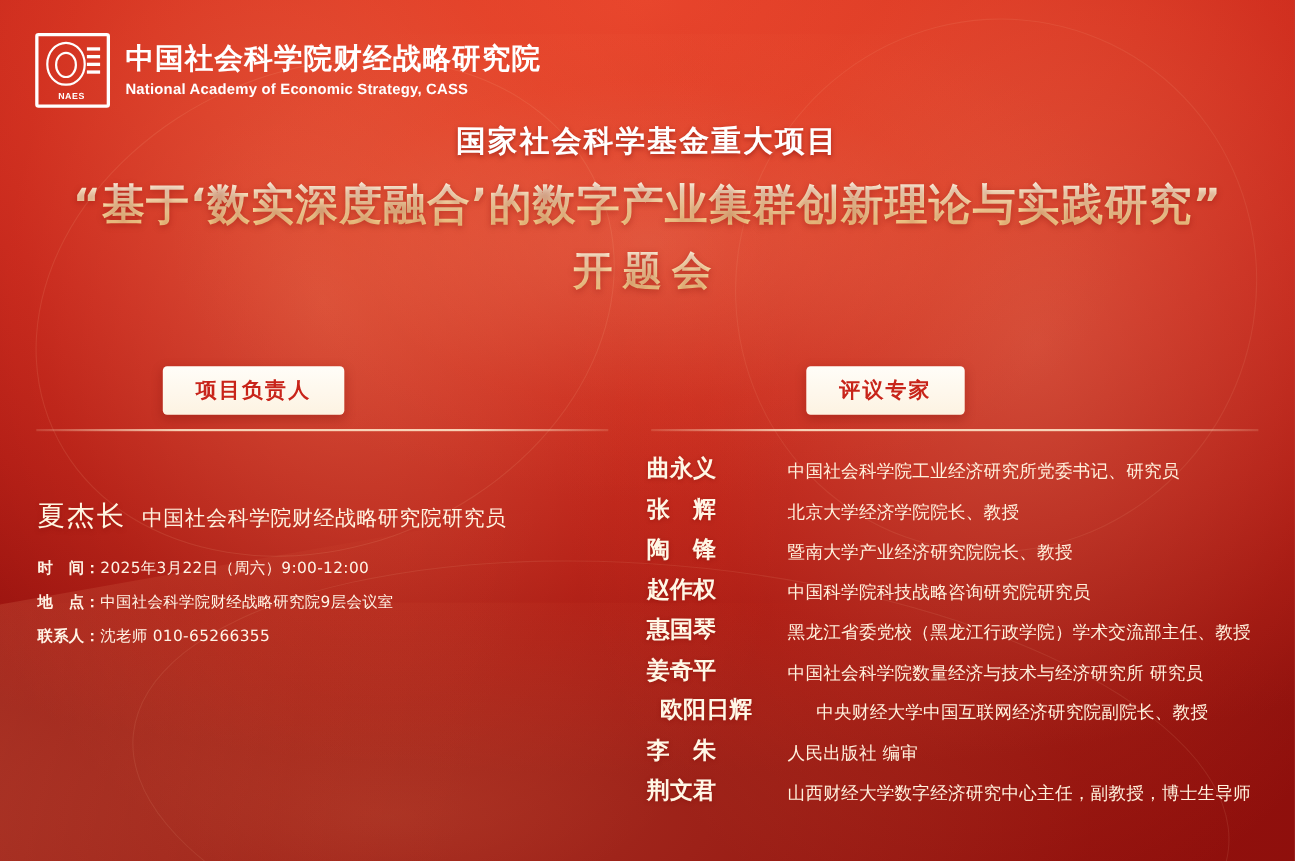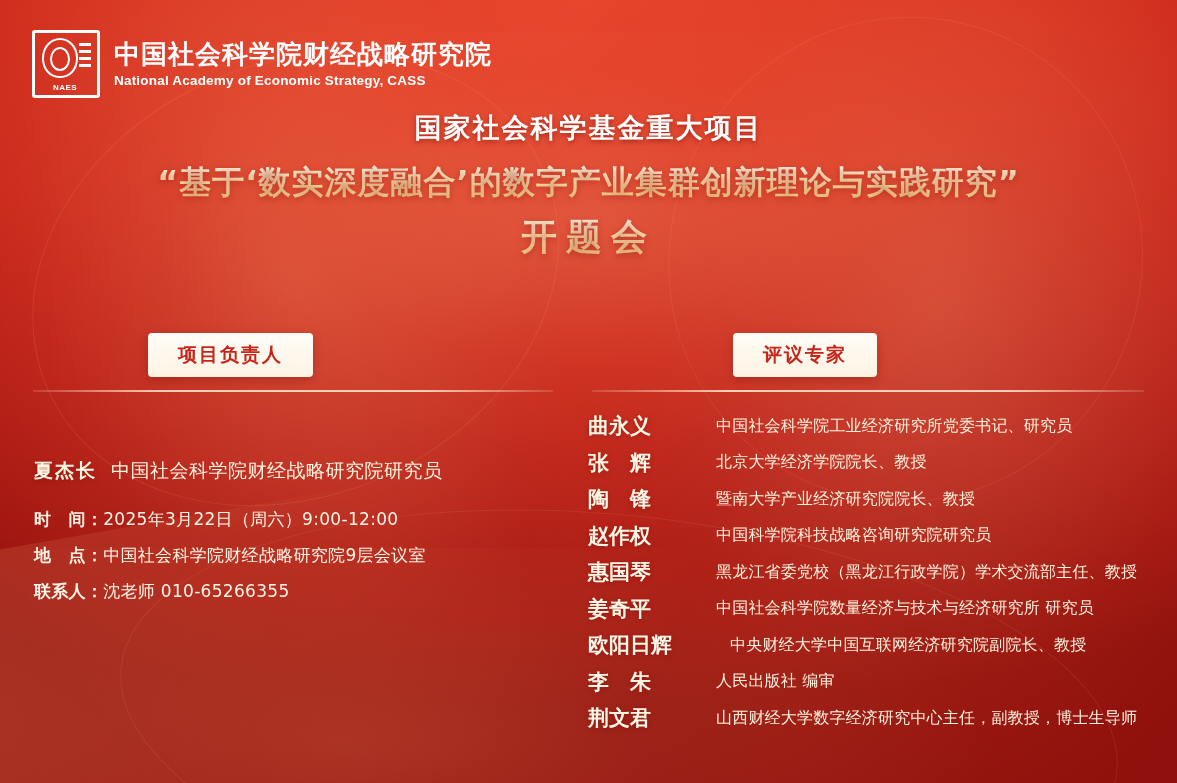--- a/index.html
+++ b/index.html
@@ -185,21 +185,21 @@
   .title-kicker {
     font-size: 27px;
     font-weight: bold;
     color: #ffffff;
     letter-spacing: 2px;
     text-shadow: 0 2px 5px rgba(120,10,5,0.55);
     font-family: "DejaVu Sans", "Liberation Sans", sans-serif;
   }
   .title-main {
     margin-top: 16px;
-    font-size: 32px;
+    font-size: 39px;
     font-weight: bold;
     color: #ffe9b8;
     letter-spacing: 1px;
     line-height: 1.28;
     background: linear-gradient(180deg, #fffaf0 0%, #ffe8b2 45%, #f7cf80 100%);
     -webkit-background-clip: text;
     background-clip: text;
     color: transparent;
     text-shadow: 0 2px 6px rgba(120,10,5,0.35);
     font-family: "DejaVu Sans", "Liberation Sans", sans-serif;
@@ -252,22 +252,22 @@
   .leader-row {
     position: absolute;
     left: 34px;
     top: 418px;
     display: flex;
     align-items: baseline;
     gap: 14px;
     z-index: 5;
   }
   .leader-name {
-    font-size: 19px;
-    font-weight: bold;
+    font-size: 25px;
+    font-weight: normal;
     color: #fff6e2;
     letter-spacing: 2px;
     font-family: "DejaVu Sans", "Liberation Sans", sans-serif;
     text-shadow: 0 2px 5px rgba(120,10,5,0.4);
   }
   .leader-title {
     font-size: 19px;
     color: #fff3e0;
     letter-spacing: 0.5px;
     font-family: "DejaVu Sans", "Liberation Sans", sans-serif;
@@ -277,21 +277,21 @@
   .info-list {
     position: absolute;
     left: 34px;
     top: 508px;
     z-index: 5;
   }
   .info-row {
     display: flex;
     align-items: baseline;
     margin-bottom: 13px;
-    font-size: 17px;
+    font-size: 14px;
     color: #fff4e6;
     font-family: "DejaVu Sans", "Liberation Sans", sans-serif;
     letter-spacing: 0.3px;
   }
   .info-label {
     font-weight: bold;
     white-space: pre;
   }
   .info-value {
     white-space: pre;
@@ -300,37 +300,38 @@
   
   .experts {
     position: absolute;
     left: 588px;
     top: 412px;
     width: 580px;
     z-index: 5;
   }
   .expert-row {
     display: flex;
-    align-items: center;
+    align-items: flex-end;
     margin-bottom: 8.5px;
     white-space: nowrap;
   }
   .expert-name {
     width: 104px;
     flex: 0 0 104px;
     font-size: 21px;
     font-weight: bold;
     color: #fff7e6;
     font-family: "DejaVu Sans", "Liberation Sans", sans-serif;
     text-shadow: 0 1px 4px rgba(120,10,5,0.4);
     letter-spacing: 0px;
   }
   .expert-name.wide {
     width: 118px;
     flex: 0 0 118px;
+    margin-left: 12px;
   }
   .expert-affil {
     font-size: 16px;
     color: #fff1dd;
     font-family: "DejaVu Sans", "Liberation Sans", sans-serif;
     letter-spacing: 0.2px;
     margin-left: 24px;
   }
 </style>
 </head>

